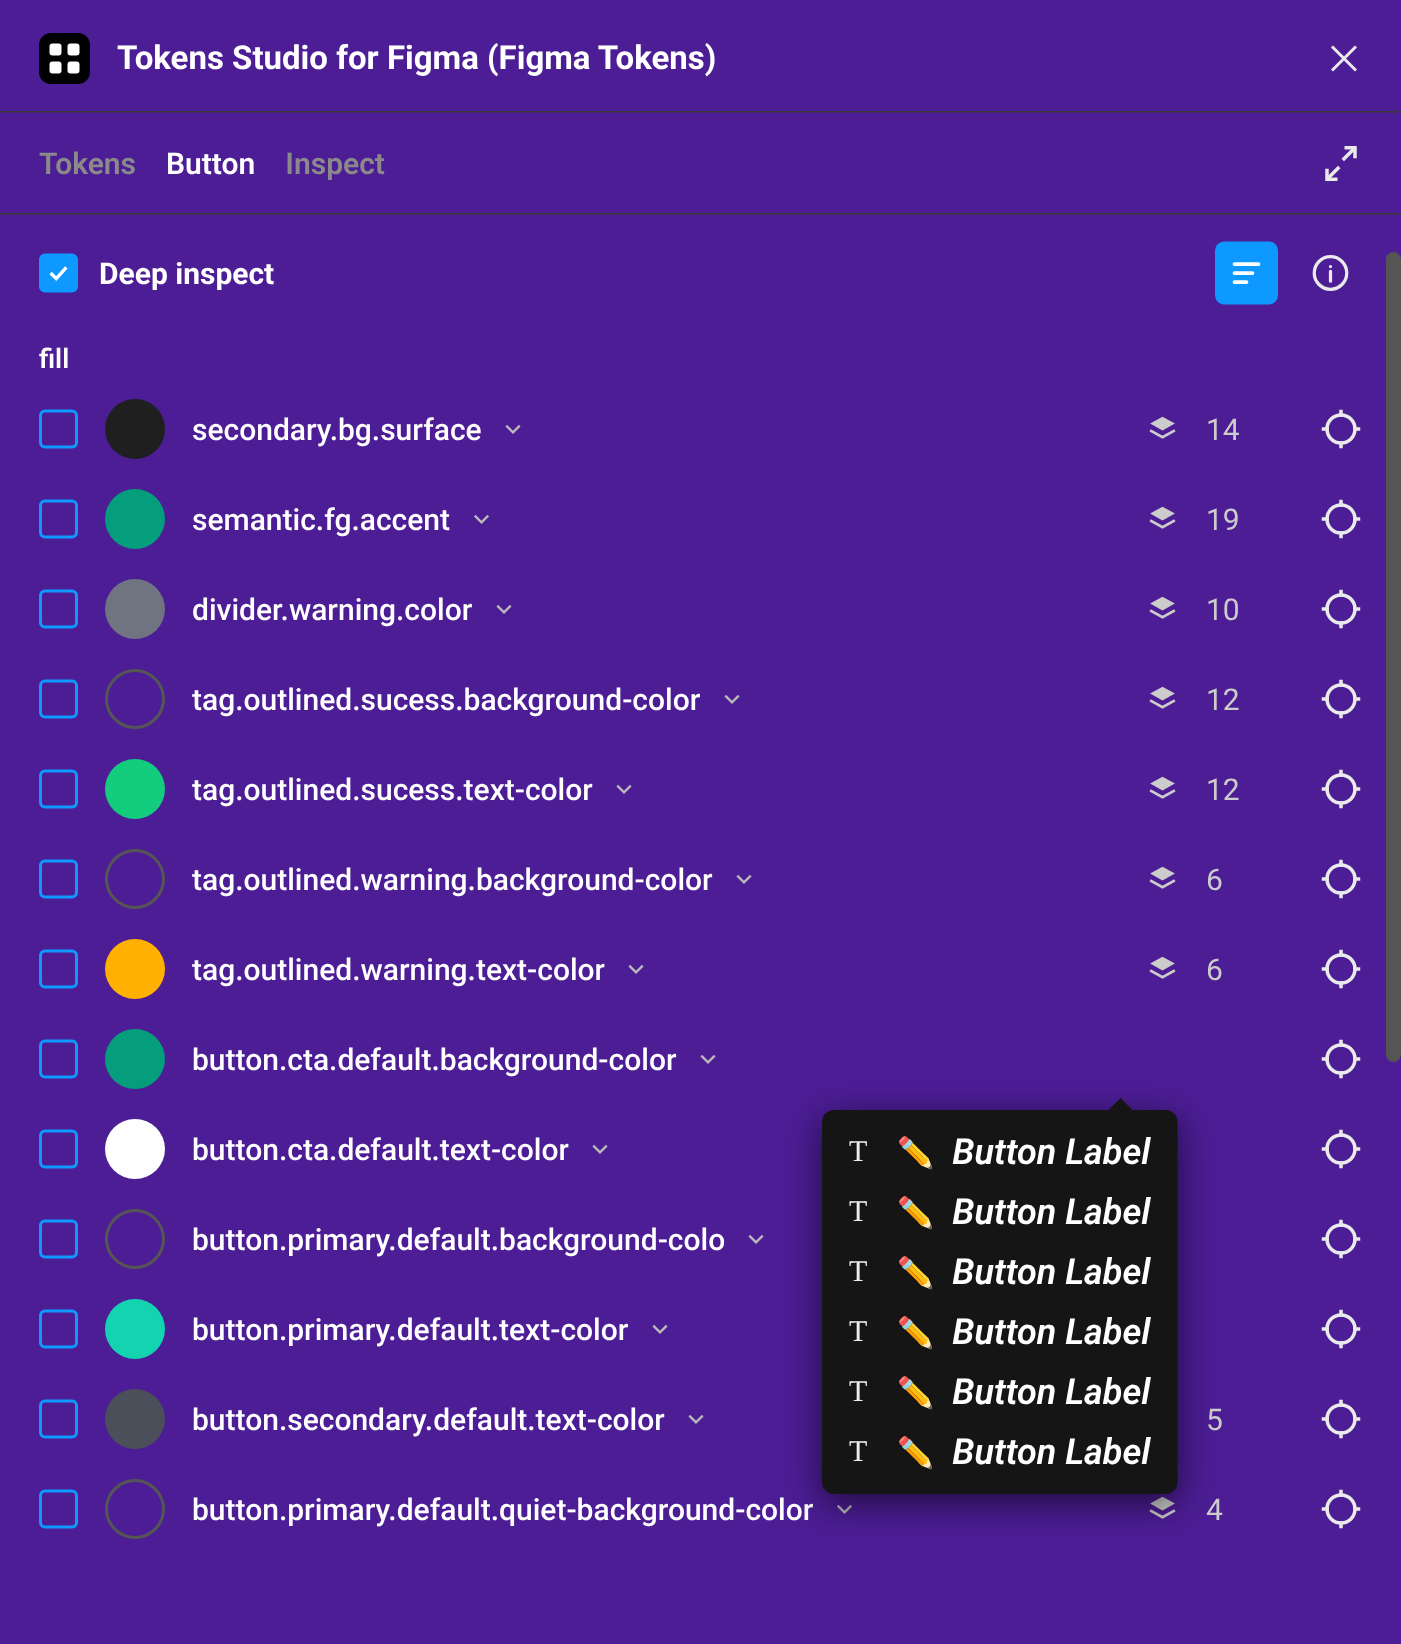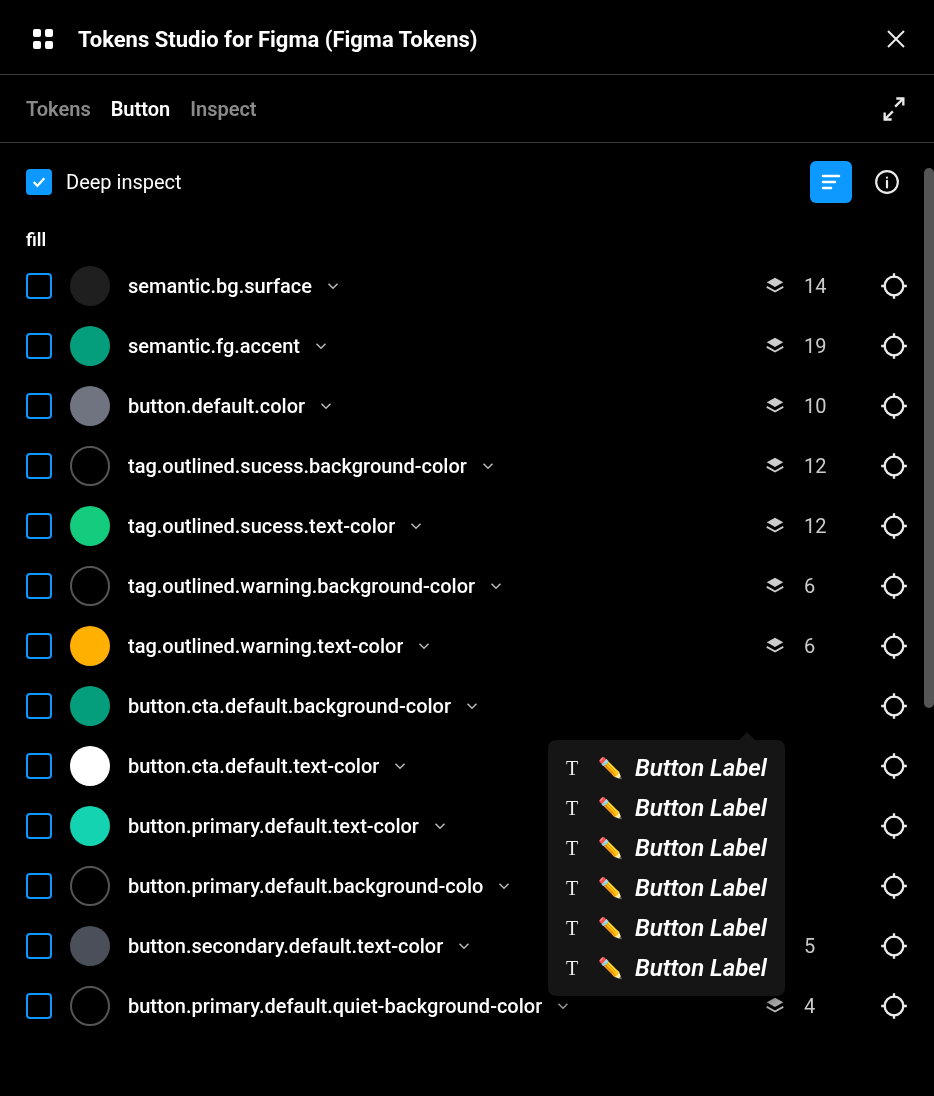--- a/index.html
+++ b/index.html
@@ -1,37 +1,37 @@
 <!DOCTYPE html>
 <html><head>
 <meta charset="utf-8">
 <style>
   * { box-sizing: border-box; margin: 0; padding: 0; }
   html, body { width: 934px; height: 1096px; background: #1a1a1a; font-family: -apple-system, BlinkMacSystemFont, "Segoe UI", Roboto, sans-serif; color: #fff; overflow: hidden; }
-  .app { width: 100%; height: 100%; background: #000000; display: flex; flex-direction: column; position: relative; }
+  .app { width: 100%; height: 100%; background: #4c1d95; display: flex; flex-direction: column; position: relative; }
 
   .titlebar { display: flex; align-items: center; padding: 22px 26px 18px 26px; border-bottom: 1px solid #3a3a3a; }
   .app-icon { width: 34px; height: 34px; background: #000; border-radius: 8px; display: flex; align-items: center; justify-content: center; margin-right: 18px; }
   .app-icon-dots { display: grid; grid-template-columns: repeat(2, 8px); grid-template-rows: repeat(2, 8px); gap: 4px; }
   .app-icon-dots span { width: 8px; height: 8px; background: #fff; border-radius: 2px; }
   .title { font-size: 22px; font-weight: 700; color: #fff; flex: 1; }
   .close-x { width: 24px; height: 24px; cursor: pointer; color: #eaeaea; }
 
   .tabbar { display: flex; align-items: center; padding: 0 26px; height: 68px; border-bottom: 1px solid #3a3a3a; gap: 20px; }
   .tab { font-size: 20px; font-weight: 600; color: #8a8a8a; cursor: pointer; }
   .tab.active { color: #fff; }
   .tab-spacer { flex: 1; }
   .collapse-icon { width: 28px; height: 28px; cursor: pointer; color: #eaeaea; }
 
   .toolbar { display: flex; align-items: center; padding: 18px 26px; gap: 14px; }
   .checkbox { width: 26px; height: 26px; border-radius: 4px; border: 2px solid #0d99ff; background: transparent; display: flex; align-items: center; justify-content: center; cursor: pointer; flex-shrink: 0; }
   .checkbox.checked { background: #0d99ff; }
   .checkbox.checked svg { display: block; }
   .checkbox svg { display: none; width: 18px; height: 18px; color: #fff; }
-  .toolbar-label { font-size: 20px; font-weight: 400; color: #fff; flex: 1; }
+  .toolbar-label { font-size: 20px; font-weight: 700; color: #fff; flex: 1; }
   .icon-btn { width: 42px; height: 42px; border-radius: 6px; display: flex; align-items: center; justify-content: center; cursor: pointer; }
   .icon-btn.blue { background: #0d99ff; }
   .icon-btn svg { width: 24px; height: 24px; color: #fff; }
   .info-btn { width: 42px; height: 42px; display: flex; align-items: center; justify-content: center; cursor: pointer; }
   .info-btn svg { width: 26px; height: 26px; color: #eaeaea; }
 
   .section-label { padding: 8px 26px 6px 26px; font-size: 18px; font-weight: 600; color: #fff; }
 
   .rows { padding: 0 26px; }
   .row { display: flex; align-items: center; height: 60px; gap: 18px; }
@@ -106,21 +106,21 @@
     </div>
   </div>
 
   <div class="section-label">fill</div>
 
   <div class="rows" id="rows-container">
       <div class="row">
         <div class="checkbox"></div>
         <div class="swatch" style="background: rgb(31, 31, 31);"></div>
         <div class="name-block">
-          <span class="token-name">semantic.bg.surface</span>
+          <span class="token-name">secondary.bg.surface</span>
           <svg class="chevron" viewBox="0 0 24 24">
             <path d="M6 9 L12 15 L18 9" stroke="currentColor" stroke-width="2" fill="none"></path>
           </svg>
         </div>
         <svg class="layers-icon" viewBox="0 0 24 24">
           <path d="M12 3 L21 8 L12 13 L3 8 Z" fill="currentColor"></path>
           <path d="M3 13 L12 18 L21 13" stroke="currentColor" stroke-width="2" fill="none"></path>
         </svg>
         <span class="count">14</span>
         <svg class="target-btn" viewBox="0 0 24 24">
@@ -144,21 +144,21 @@
         <span class="count">19</span>
         <svg class="target-btn" viewBox="0 0 24 24">
           <circle cx="12" cy="12" r="8" stroke="currentColor" stroke-width="2" fill="none"></circle>
           <path d="M12 1 V5 M12 19 V23 M1 12 H5 M19 12 H23" stroke="currentColor" stroke-width="2"></path>
         </svg>
       </div>
       <div class="row">
         <div class="checkbox"></div>
         <div class="swatch" style="background: rgb(111, 116, 128);"></div>
         <div class="name-block">
-          <span class="token-name">button.default.color</span>
+          <span class="token-name">divider.warning.color</span>
           <svg class="chevron" viewBox="0 0 24 24">
             <path d="M6 9 L12 15 L18 9" stroke="currentColor" stroke-width="2" fill="none"></path>
           </svg>
         </div>
         <svg class="layers-icon" viewBox="0 0 24 24">
           <path d="M12 3 L21 8 L12 13 L3 8 Z" fill="currentColor"></path>
           <path d="M3 13 L12 18 L21 13" stroke="currentColor" stroke-width="2" fill="none"></path>
         </svg>
         <span class="count">10</span>
         <svg class="target-btn" viewBox="0 0 24 24">
@@ -265,37 +265,37 @@
             <path d="M6 9 L12 15 L18 9" stroke="currentColor" stroke-width="2" fill="none"></path>
           </svg>
         </div>
         <svg class="target-btn" viewBox="0 0 24 24">
           <circle cx="12" cy="12" r="8" stroke="currentColor" stroke-width="2" fill="none"></circle>
           <path d="M12 1 V5 M12 19 V23 M1 12 H5 M19 12 H23" stroke="currentColor" stroke-width="2"></path>
         </svg>
       </div>
       <div class="row">
         <div class="checkbox"></div>
+        <div class="swatch outlined"></div>
+        <div class="name-block">
+          <span class="token-name">button.primary.default.background-colo</span>
+          <svg class="chevron" viewBox="0 0 24 24">
+            <path d="M6 9 L12 15 L18 9" stroke="currentColor" stroke-width="2" fill="none"></path>
+          </svg>
+        </div>
+        <svg class="target-btn" viewBox="0 0 24 24">
+          <circle cx="12" cy="12" r="8" stroke="currentColor" stroke-width="2" fill="none"></circle>
+          <path d="M12 1 V5 M12 19 V23 M1 12 H5 M19 12 H23" stroke="currentColor" stroke-width="2"></path>
+        </svg>
+      </div>
+      <div class="row">
+        <div class="checkbox"></div>
         <div class="swatch" style="background: rgb(20, 211, 176);"></div>
         <div class="name-block">
           <span class="token-name">button.primary.default.text-color</span>
-          <svg class="chevron" viewBox="0 0 24 24">
-            <path d="M6 9 L12 15 L18 9" stroke="currentColor" stroke-width="2" fill="none"></path>
-          </svg>
-        </div>
-        <svg class="target-btn" viewBox="0 0 24 24">
-          <circle cx="12" cy="12" r="8" stroke="currentColor" stroke-width="2" fill="none"></circle>
-          <path d="M12 1 V5 M12 19 V23 M1 12 H5 M19 12 H23" stroke="currentColor" stroke-width="2"></path>
-        </svg>
-      </div>
-      <div class="row">
-        <div class="checkbox"></div>
-        <div class="swatch outlined"></div>
-        <div class="name-block">
-          <span class="token-name">button.primary.default.background-colo</span>
           <svg class="chevron" viewBox="0 0 24 24">
             <path d="M6 9 L12 15 L18 9" stroke="currentColor" stroke-width="2" fill="none"></path>
           </svg>
         </div>
         <svg class="target-btn" viewBox="0 0 24 24">
           <circle cx="12" cy="12" r="8" stroke="currentColor" stroke-width="2" fill="none"></circle>
           <path d="M12 1 V5 M12 19 V23 M1 12 H5 M19 12 H23" stroke="currentColor" stroke-width="2"></path>
         </svg>
       </div>
       <div class="row">

